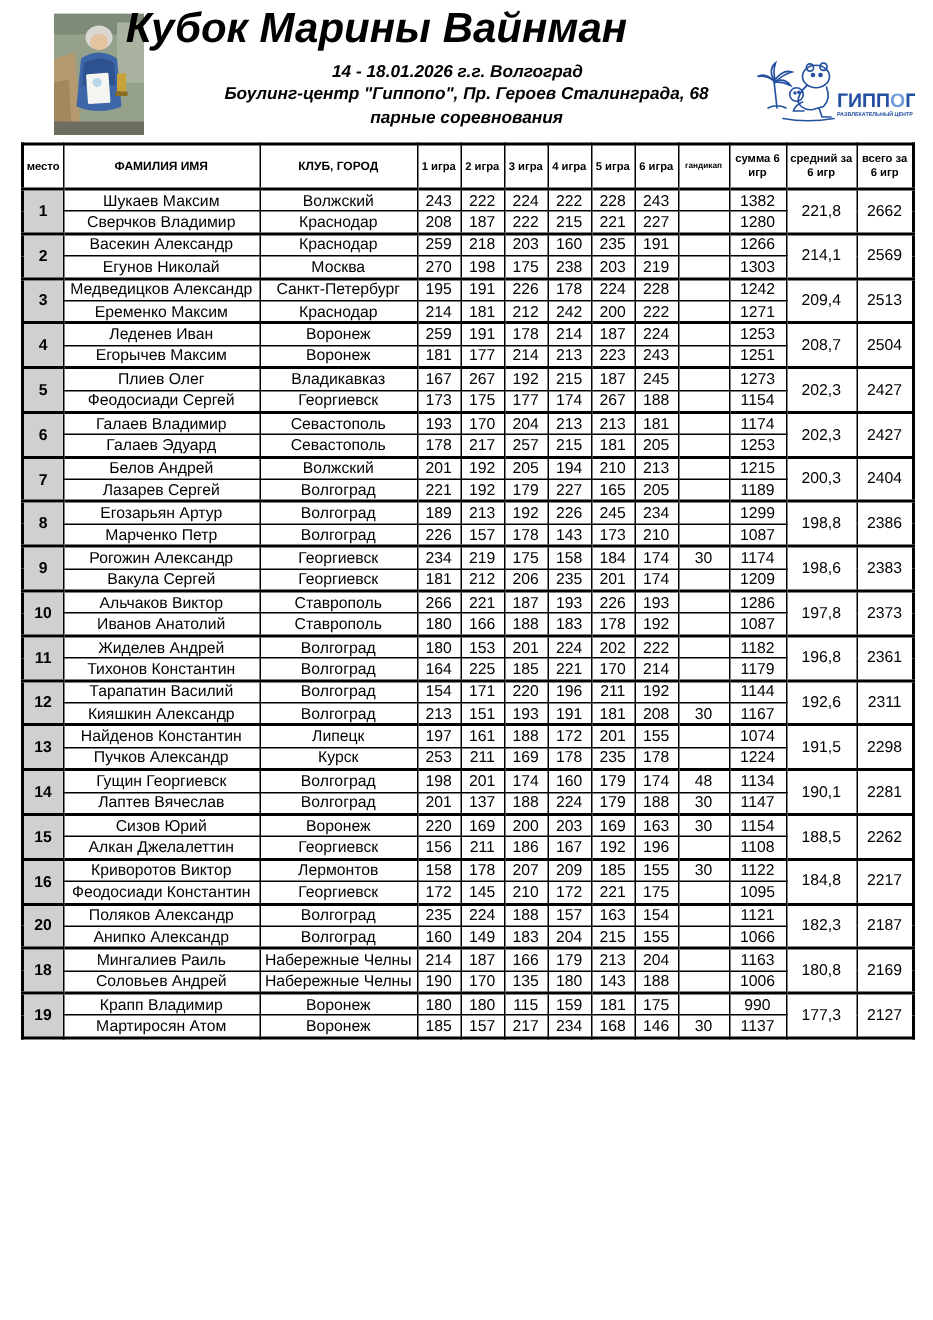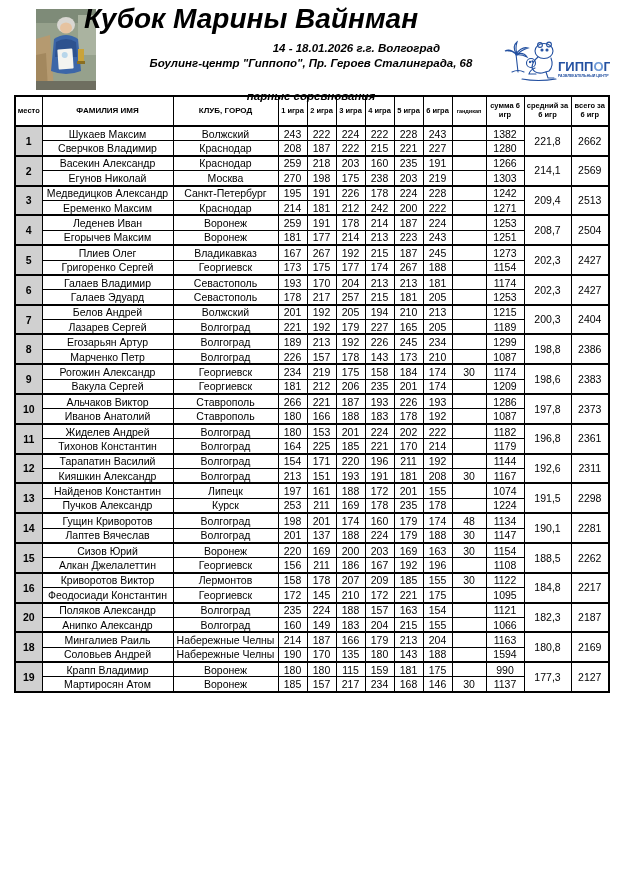--- a/index.html
+++ b/index.html
@@ -6,29 +6,29 @@
   body{
     width:622px;height:880px;position:relative;background:#fff;
     font-family:"Liberation Sans",sans-serif;color:#000;overflow:hidden;
   }
   .title{
     position:absolute;top:3px;left:0;width:502px;text-align:center;
     font-size:28px;font-weight:bold;font-style:italic;letter-spacing:0px;
   }
   .subline1{
     position:absolute;top:42px;left:170px;width:270px;display:flex;
-    justify-content:flex-end;font-size:11.5px;font-weight:bold;font-style:italic;
+    justify-content:center;font-size:11.5px;font-weight:bold;font-style:italic;
   }
   .subline2{
     position:absolute;top:57px;left:0;width:622px;text-align:center;
     font-size:11.5px;font-weight:bold;font-style:italic;
   }
   .subline3{
     position:absolute;top:73px;left:0;width:622px;text-align:center;
-    font-size:11.5px;font-weight:bold;font-style:italic;margin-top:17px;
+    font-size:11.5px;font-weight:bold;font-style:italic;
   }
   .photo{position:absolute;left:36px;top:9px;width:60px;height:81px;}
   .logo{position:absolute;left:502px;top:38px;width:108px;height:48px;}
 
   table.results{
     position:absolute;left:14px;top:95px;border-collapse:collapse;table-layout:fixed;
     border:2px solid #000;
     padding-left:48px;
   }
   table.results th{
@@ -260,21 +260,21 @@
         <td class="t-num">192</td>
         <td class="t-num">215</td>
         <td class="t-num">187</td>
         <td class="t-num">245</td>
         <td class="t-num"></td>
         <td class="t-num">1273</td>
         <td class="t-avg" rowspan="2">202,3</td>
         <td class="t-total" rowspan="2">2427</td>
       </tr>
       <tr class="p2">
-        <td class="t-name">Григоренко Сергей</td>
+        <td class="t-name">Феодосиади Сергей</td>
         <td class="t-club">Георгиевск</td>
         <td class="t-num">173</td>
         <td class="t-num">175</td>
         <td class="t-num">177</td>
         <td class="t-num">174</td>
         <td class="t-num">267</td>
         <td class="t-num">188</td>
         <td class="t-num"></td>
         <td class="t-num">1154</td>
       </tr>
@@ -489,21 +489,21 @@
         <td class="t-num">211</td>
         <td class="t-num">169</td>
         <td class="t-num">178</td>
         <td class="t-num">235</td>
         <td class="t-num">178</td>
         <td class="t-num"></td>
         <td class="t-num">1224</td>
       </tr>
       <tr class="p1">
         <td class="t-place" rowspan="2">14</td>
-        <td class="t-name">Гущин Криворотов</td>
+        <td class="t-name">Гущин Георгиевск</td>
         <td class="t-club">Волгоград</td>
         <td class="t-num">198</td>
         <td class="t-num">201</td>
         <td class="t-num">174</td>
         <td class="t-num">160</td>
         <td class="t-num">179</td>
         <td class="t-num">174</td>
         <td class="t-num">48</td>
         <td class="t-num">1134</td>
         <td class="t-avg" rowspan="2">190,1</td>
@@ -620,21 +620,21 @@
       <tr class="p2">
         <td class="t-name">Соловьев Андрей</td>
         <td class="t-club">Набережные Челны</td>
         <td class="t-num">190</td>
         <td class="t-num">170</td>
         <td class="t-num">135</td>
         <td class="t-num">180</td>
         <td class="t-num">143</td>
         <td class="t-num">188</td>
         <td class="t-num"></td>
-        <td class="t-num">1594</td>
+        <td class="t-num">1006</td>
       </tr>
       <tr class="p1">
         <td class="t-place" rowspan="2">19</td>
         <td class="t-name">Крапп Владимир</td>
         <td class="t-club">Воронеж</td>
         <td class="t-num">180</td>
         <td class="t-num">180</td>
         <td class="t-num">115</td>
         <td class="t-num">159</td>
         <td class="t-num">181</td>

